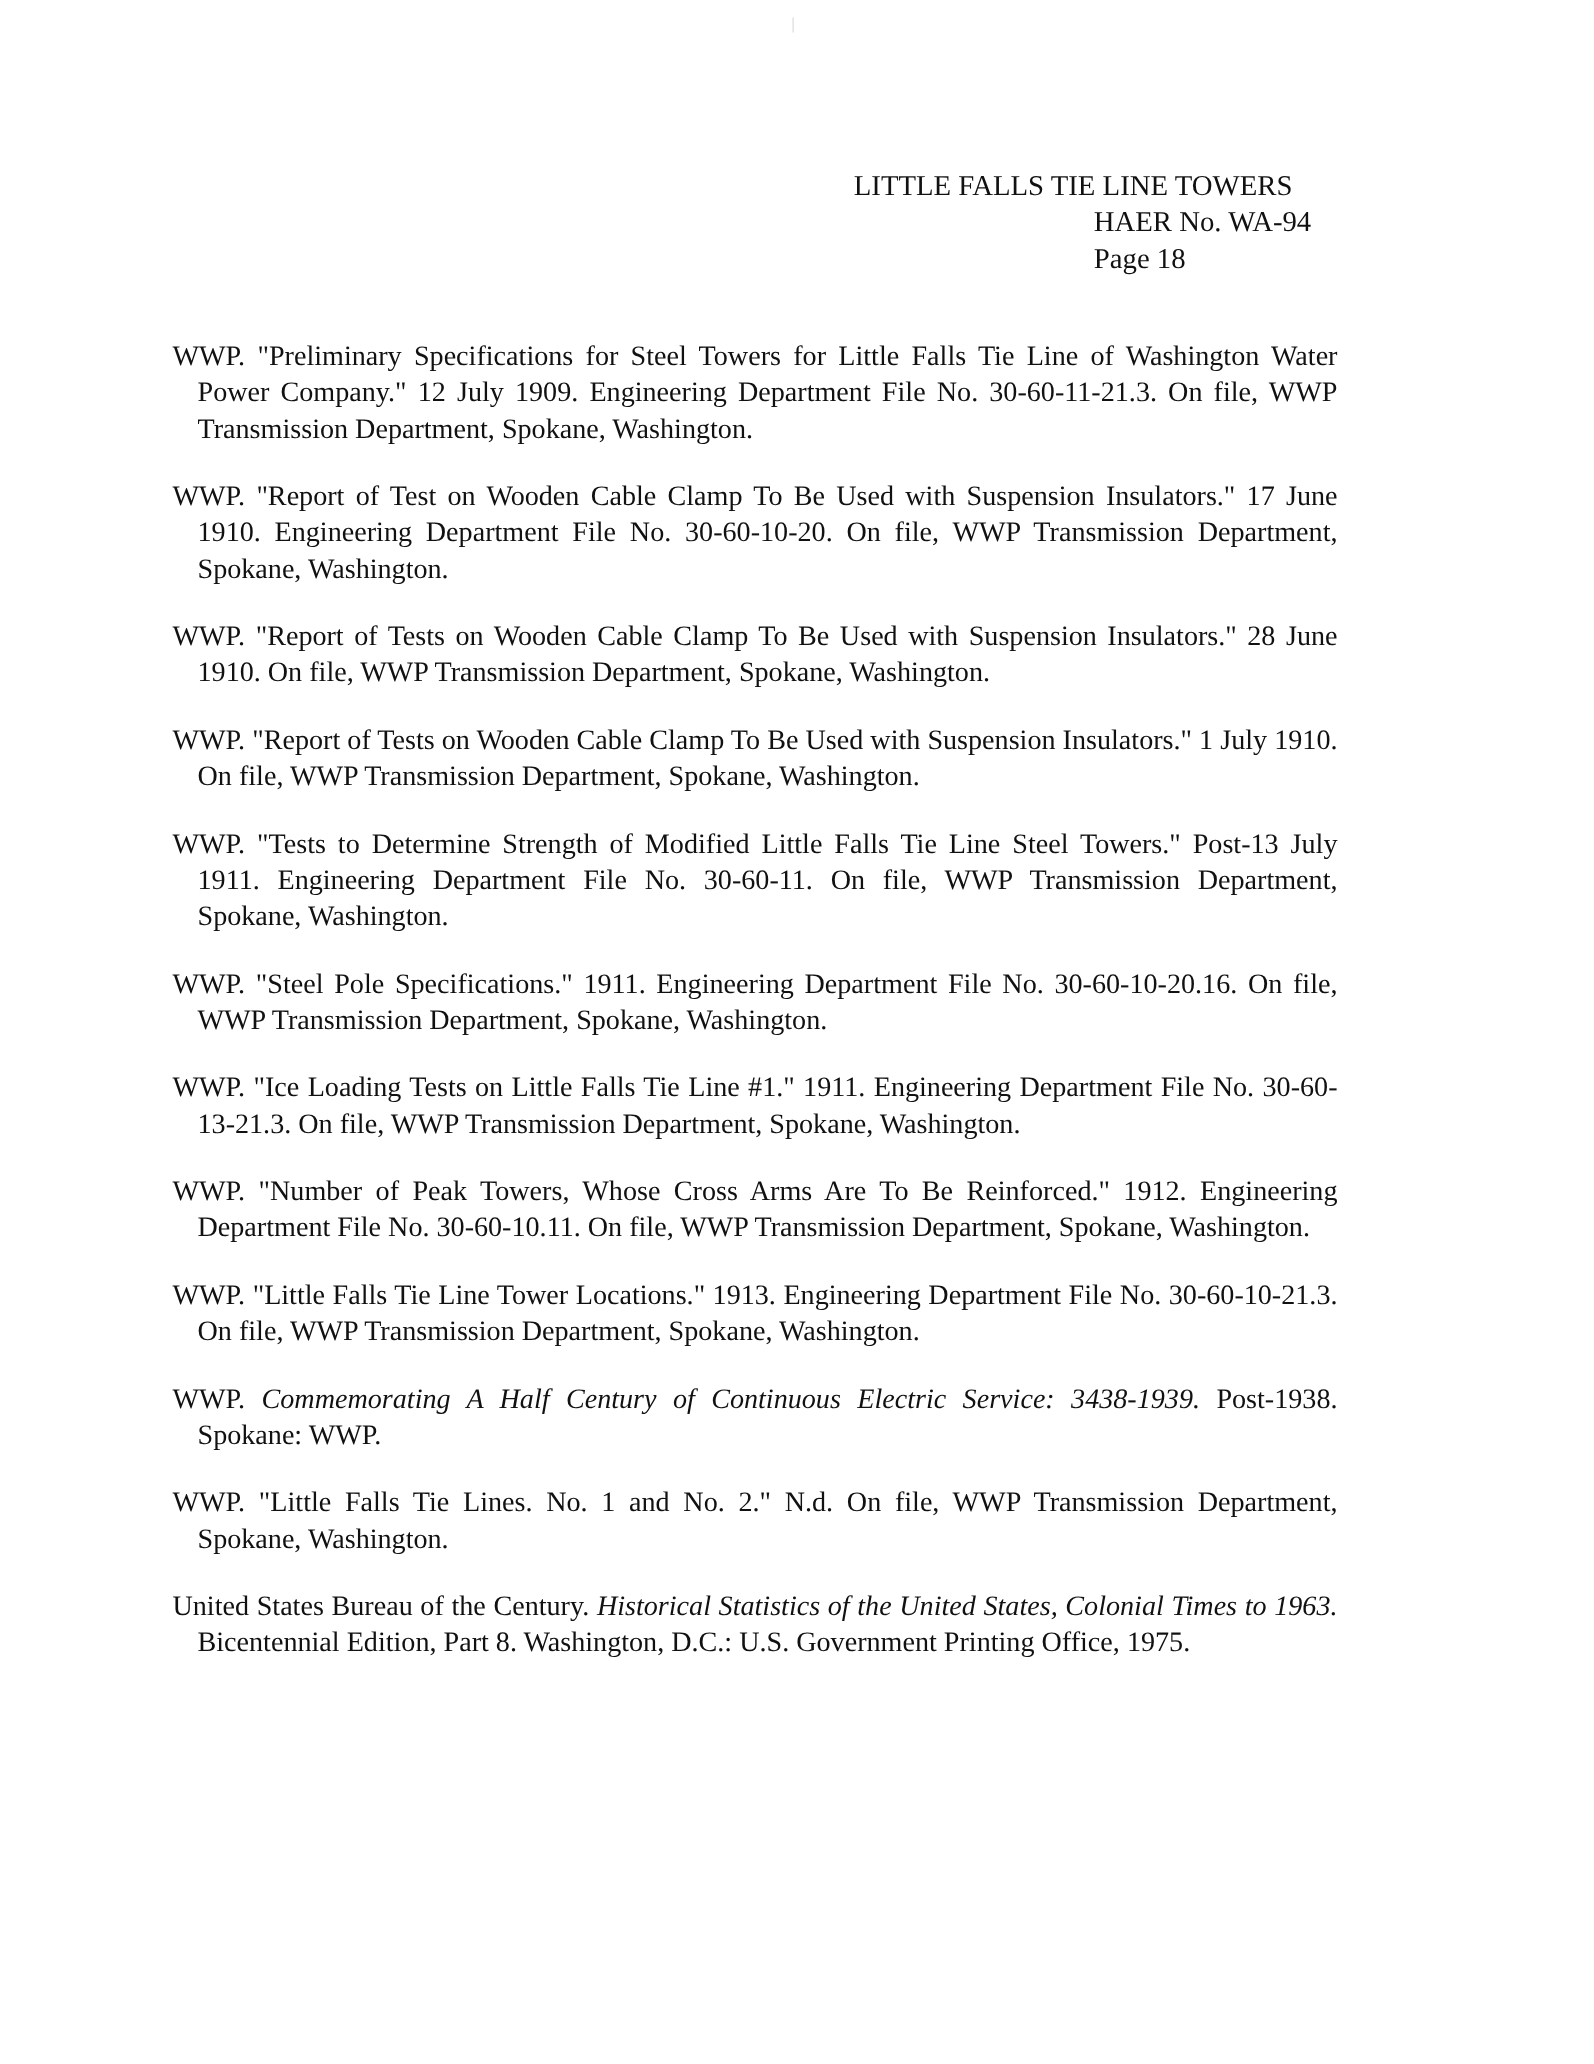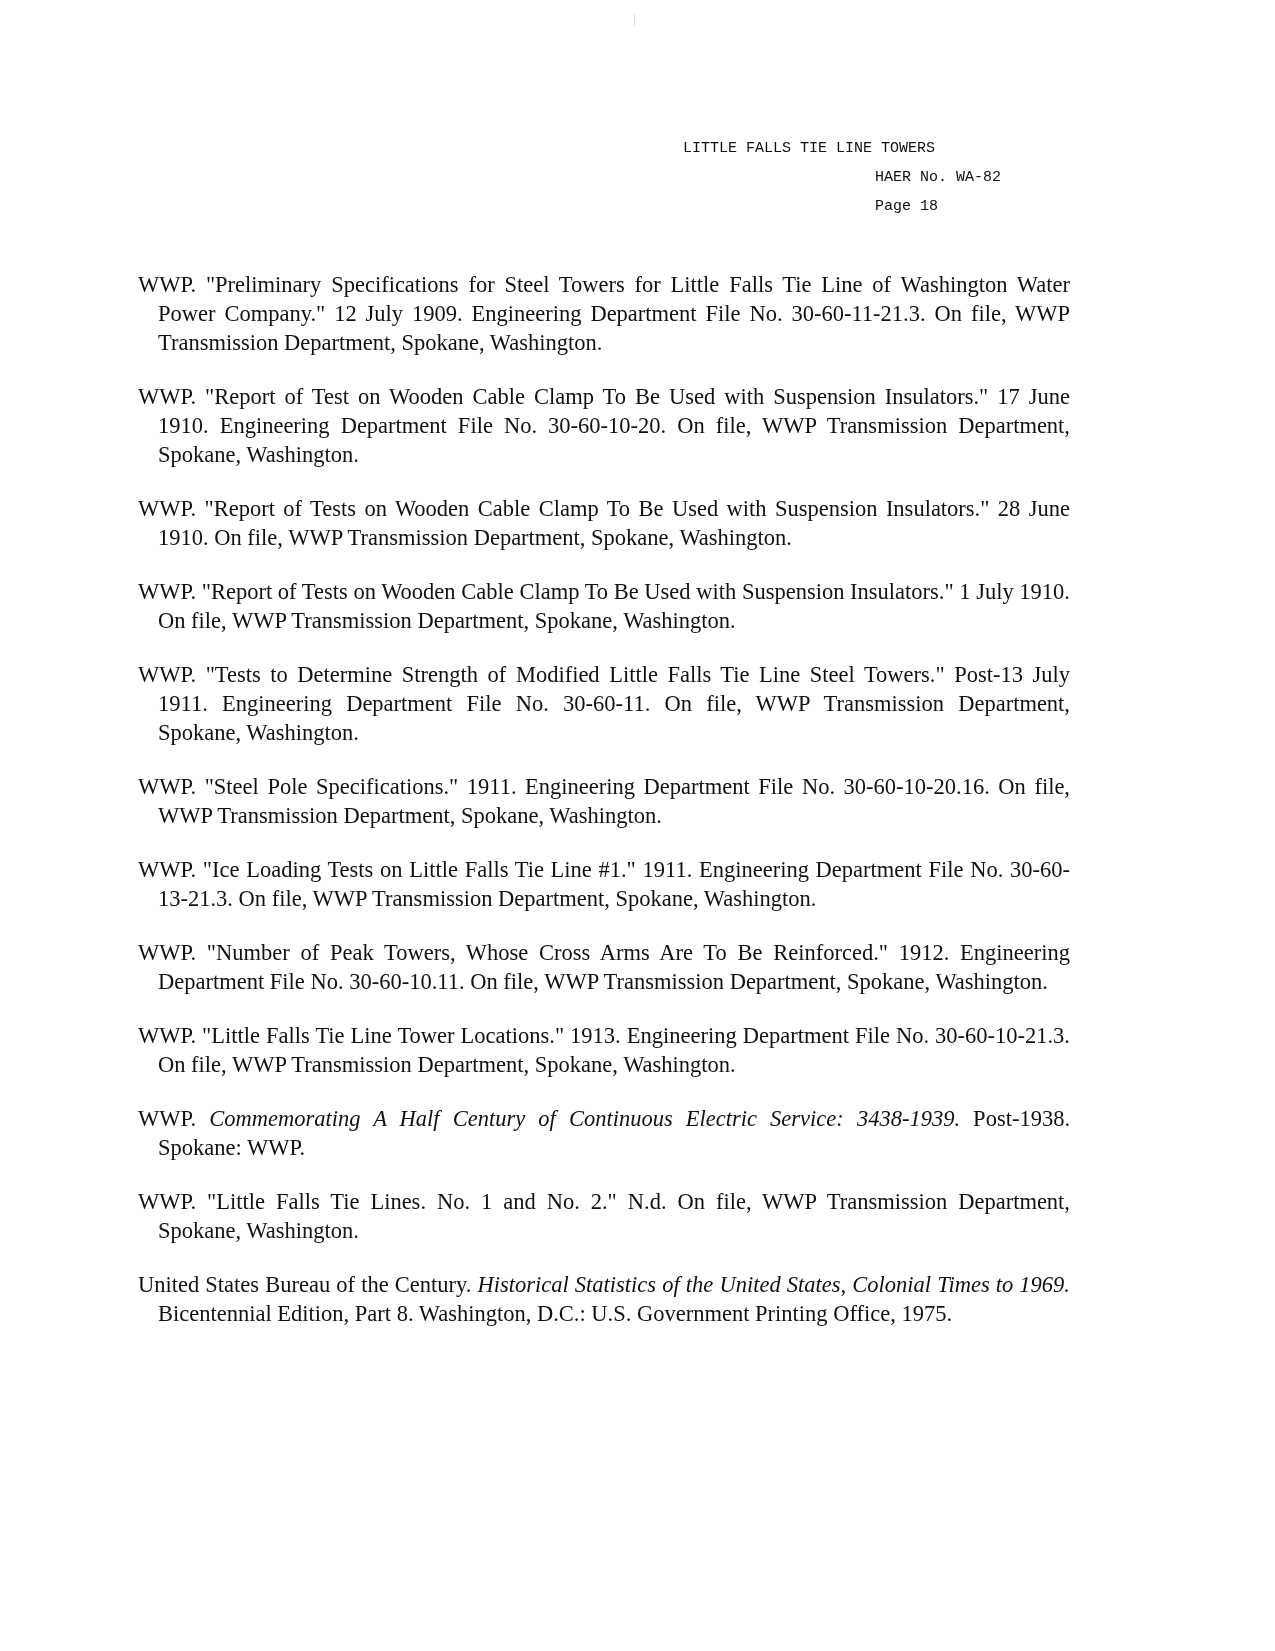--- a/index.html
+++ b/index.html
@@ -3,21 +3,21 @@
 <meta charset="utf-8">
 <style>
   html, body { margin: 0; padding: 0; background: #ffffff; }
   body {
     width: 1275px; height: 1651px; position: relative; overflow: hidden;
     font-family: "Liberation Serif", "DejaVu Serif", serif;
     color: #111;
   }
   .header {
     position: absolute; left: 683px; top: 134px;
-    font-size: 15px; line-height: 29px; font-family: Liberation Mono, monospace;
+    font-size: 23px; line-height: 29px;
   }
   .header .indent { padding-left: 192px; }
   .entries {
     position: absolute; left: 138px; top: 270px; width: 932px;
     font-size: 22.5px; line-height: 29px;
   }
   .entry {
     padding-left: 20px; text-indent: -20px;
     margin: 0 0 25px 0;
     text-align: justify;
@@ -28,30 +28,30 @@
     background: #ddd;
   }
 </style>
 </head>
 <body>
 
 <div class="mark"></div>
 
 <div class="header">
   <div>LITTLE FALLS TIE LINE TOWERS</div>
-  <div class="indent">HAER No. WA-82</div>
+  <div class="indent">HAER No. WA-94</div>
   <div class="indent">Page 18</div>
 </div>
 
 <div class="entries" id="entries">
     <p class="entry"><span>WWP.  "Preliminary Specifications for Steel Towers for Little Falls Tie Line of Washington Water Power Company."  12 July 1909.  Engineering Department File No. 30-60-11-21.3.  On file, WWP Transmission Department, Spokane, Washington.</span></p>
     <p class="entry"><span>WWP.  "Report of Test on Wooden Cable Clamp To Be Used with Suspension Insulators."  17 June 1910.  Engineering Department File No. 30-60-10-20.  On file, WWP Transmission Department, Spokane, Washington.</span></p>
     <p class="entry"><span>WWP.  "Report of Tests on Wooden Cable Clamp To Be Used with Suspension Insulators."  28 June 1910.  On file, WWP Transmission Department, Spokane, Washington.</span></p>
     <p class="entry"><span>WWP.  "Report of Tests on Wooden Cable Clamp To Be Used with Suspension Insulators."  1 July 1910.  On file, WWP Transmission Department, Spokane, Washington.</span></p>
     <p class="entry"><span>WWP.  "Tests to Determine Strength of Modified Little Falls Tie Line Steel Towers."  Post-13 July 1911.  Engineering Department File No. 30-60-11.  On file, WWP Transmission Department, Spokane, Washington.</span></p>
     <p class="entry"><span>WWP.  "Steel Pole Specifications." 1911.  Engineering Department File No. 30-60-10-20.16.  On file, WWP Transmission Department, Spokane, Washington.</span></p>
     <p class="entry"><span>WWP.  "Ice Loading Tests on Little Falls Tie Line #1."  1911.  Engineering Department File No. 30-60-13-21.3.  On file, WWP Transmission Department, Spokane, Washington.</span></p>
     <p class="entry"><span>WWP.  "Number of Peak Towers, Whose Cross Arms Are To Be Reinforced."  1912.  Engineering Department File No. 30-60-10.11.  On file, WWP Transmission Department, Spokane, Washington.</span></p>
     <p class="entry"><span>WWP.  "Little Falls Tie Line Tower Locations."  1913.  Engineering Department File No. 30-60-10-21.3.  On file, WWP Transmission Department, Spokane, Washington.</span></p>
     <p class="entry"><span>WWP.  </span><i>Commemorating A Half Century of Continuous Electric Service: 3438-1939.</i><span>  Post-1938.  Spokane: WWP.</span></p>
     <p class="entry"><span>WWP.  "Little Falls Tie Lines. No. 1 and No. 2."  N.d. On file, WWP Transmission Department, Spokane, Washington.</span></p>
-    <p class="entry"><span>United States Bureau of the Century.  </span><i>Historical Statistics of the United States, Colonial Times to 1969.</i><span> Bicentennial Edition, Part 8.  Washington, D.C.: U.S. Government Printing Office, 1975.</span></p>
+    <p class="entry"><span>United States Bureau of the Century.  </span><i>Historical Statistics of the United States, Colonial Times to 1963.</i><span> Bicentennial Edition, Part 8.  Washington, D.C.: U.S. Government Printing Office, 1975.</span></p>
   </div>
 
 </body></html>

